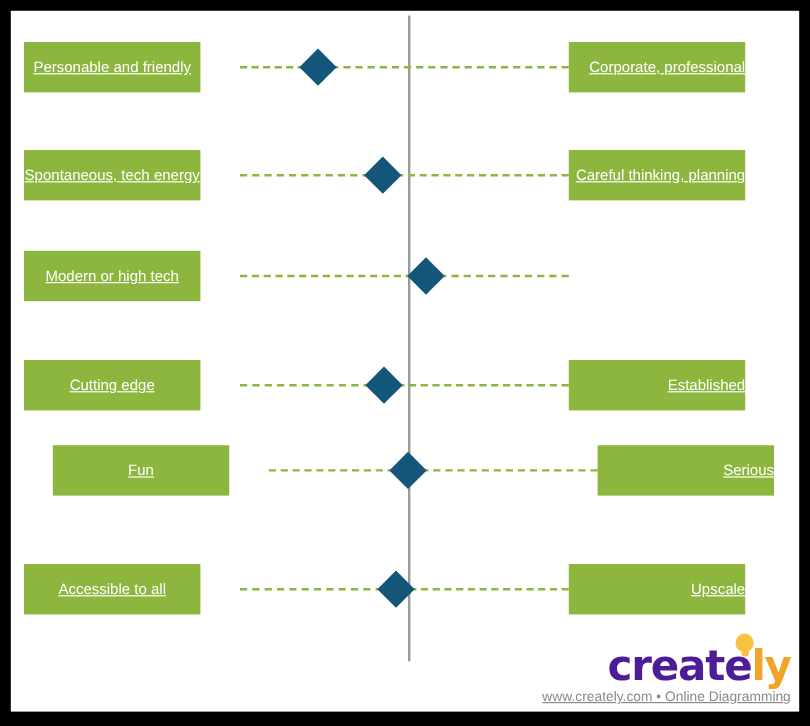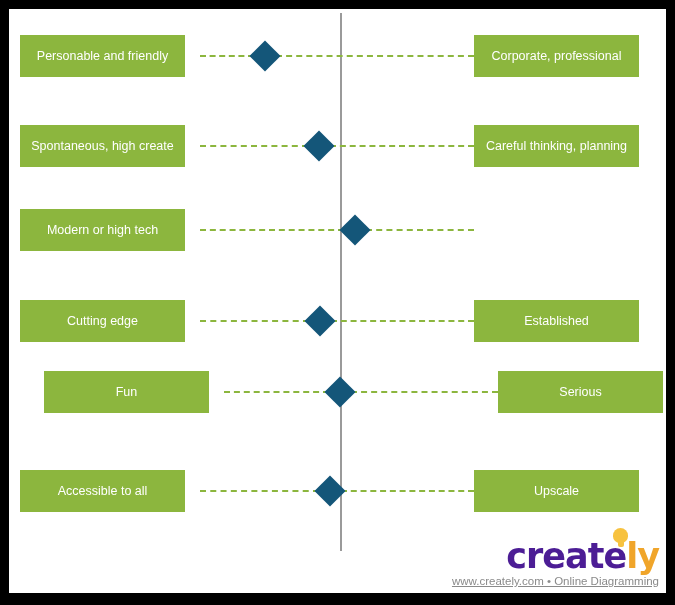--- a/index.html
+++ b/index.html
@@ -43,32 +43,33 @@
   }
   .dash {
     position: absolute;
     top: 20px;
     height: 0;
     border-top: 2px dashed #8cb63e;
   }
   .box {
     position: absolute;
     top: 0;
-    width: 165px;
+    width: 147px;
     height: 42px;
     background: #8cb63e;
     color: #ffffff;
     font-size: 12.5px;
     line-height: 42px;
     text-align: center;
     white-space: nowrap;
     overflow: hidden;
+    text-decoration: underline;
   }
   .box.left  { left: 11px; }
-  .box.right { left: 465px; }
+  .box.right { left: 465px; text-align: right; }
 
   .marker {
     position: absolute;
     top: 10px;
     width: 22px;
     height: 22px;
     background: #145679;
     transform: rotate(45deg);
   }
 
@@ -142,21 +143,21 @@
         <div class="row" style="top: 26px;">
           <div class="dash" style="left: 191px; width: 54px;"></div>
           <div class="dash" style="left: 267px; width: 198px;"></div>
           <div class="box left">Personable and friendly</div>
           <div class="box right">Corporate, professional</div>
           <div class="marker" style="left: 245px;"></div>
         </div>
         <div class="row" style="top: 116px;">
           <div class="dash" style="left: 191px; width: 108px;"></div>
           <div class="dash" style="left: 321px; width: 144px;"></div>
-          <div class="box left">Spontaneous, high create</div>
+          <div class="box left">Spontaneous, tech energy</div>
           <div class="box right">Careful thinking, planning</div>
           <div class="marker" style="left: 299px;"></div>
         </div>
         <div class="row" style="top: 200px;">
           <div class="dash" style="left: 191px; width: 144px;"></div>
           <div class="dash" style="left: 357px; width: 108px;"></div>
           <div class="box left">Modern or high tech</div>
           <div class="marker" style="left: 335px;"></div>
         </div>
         <div class="row" style="top: 291px;">

